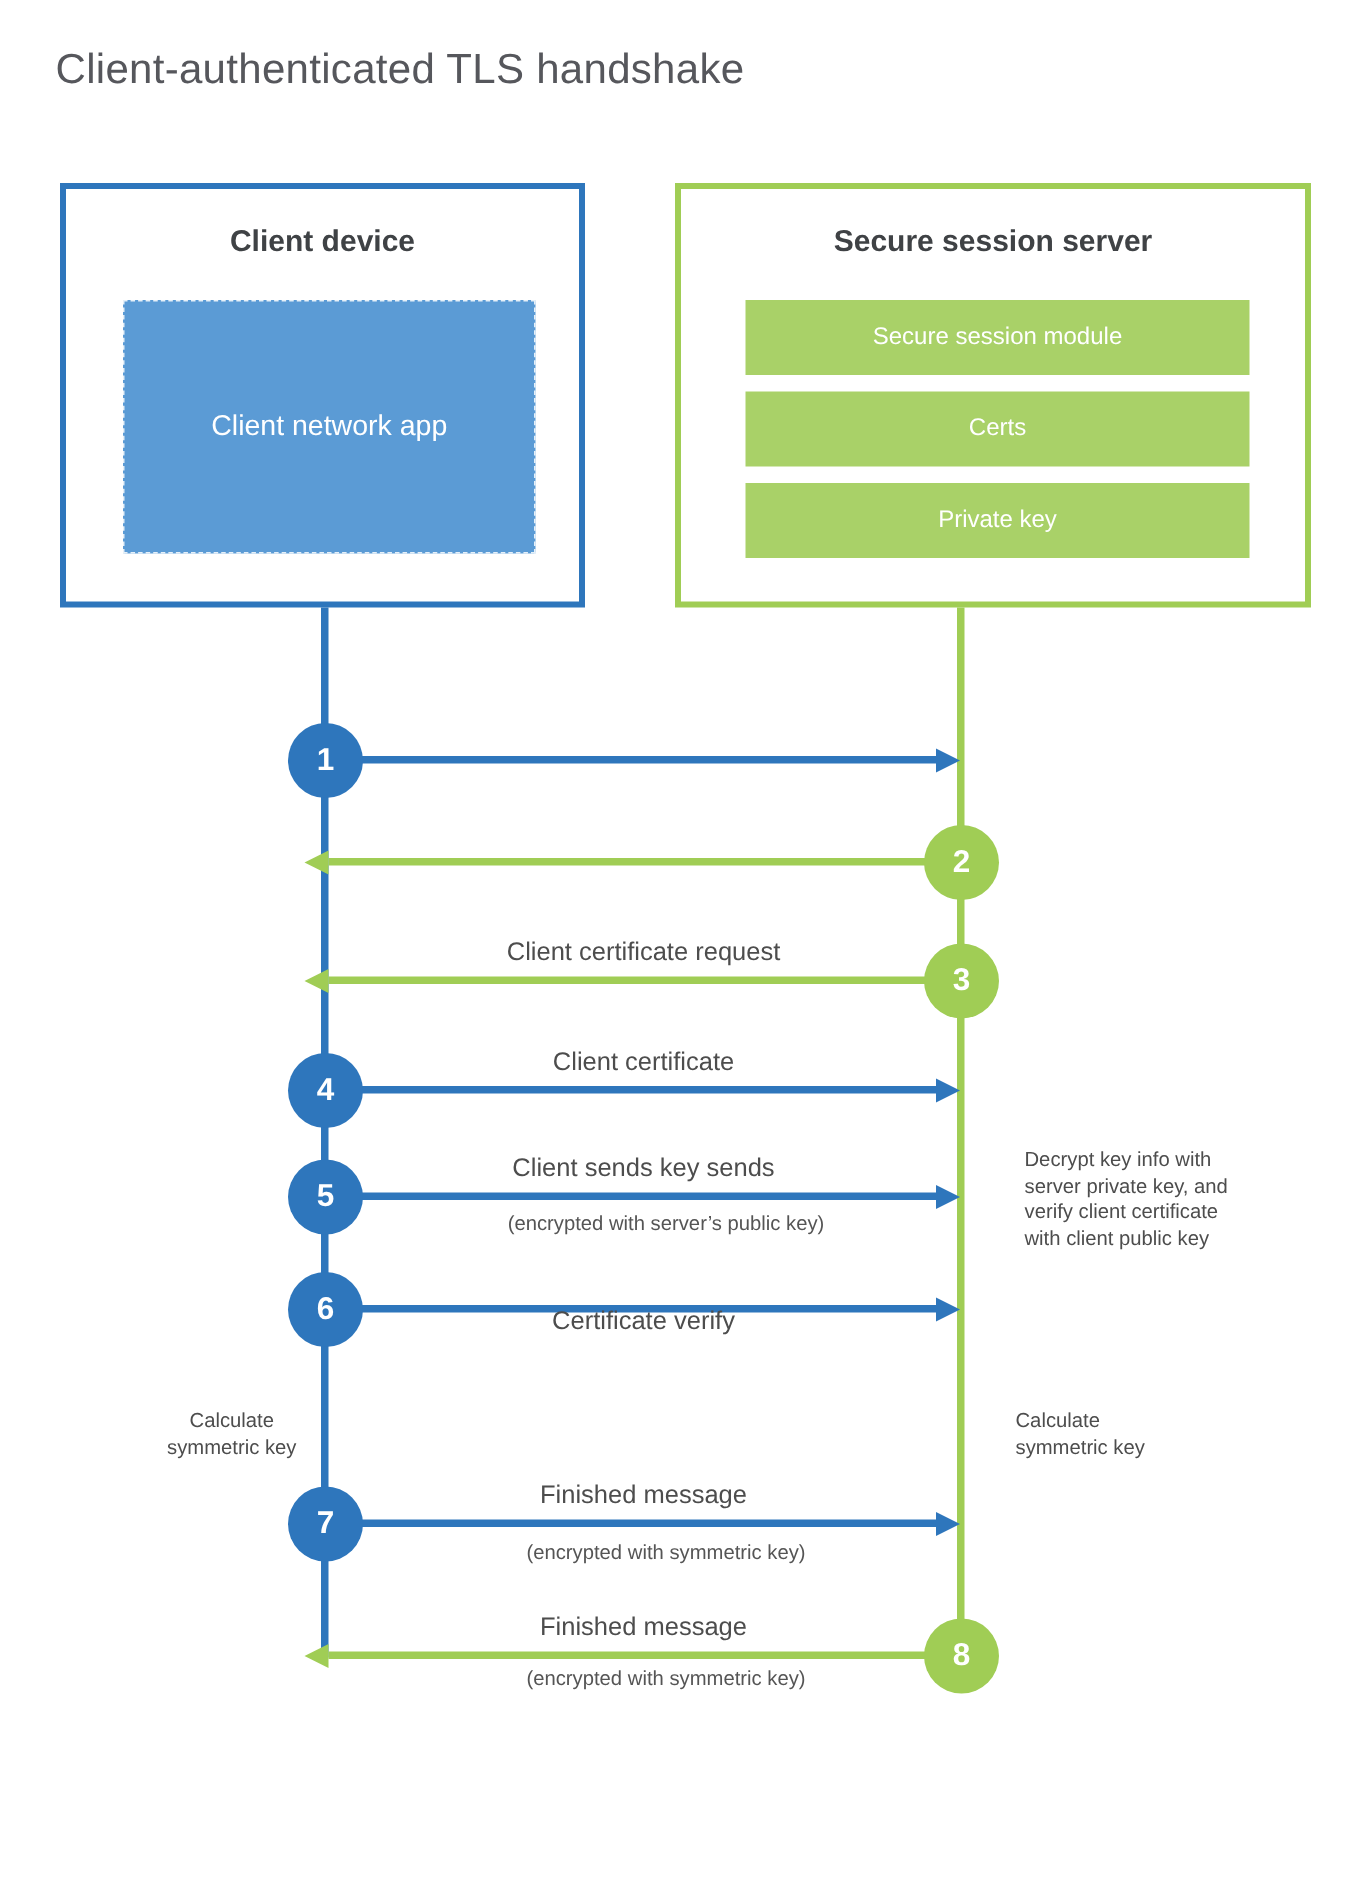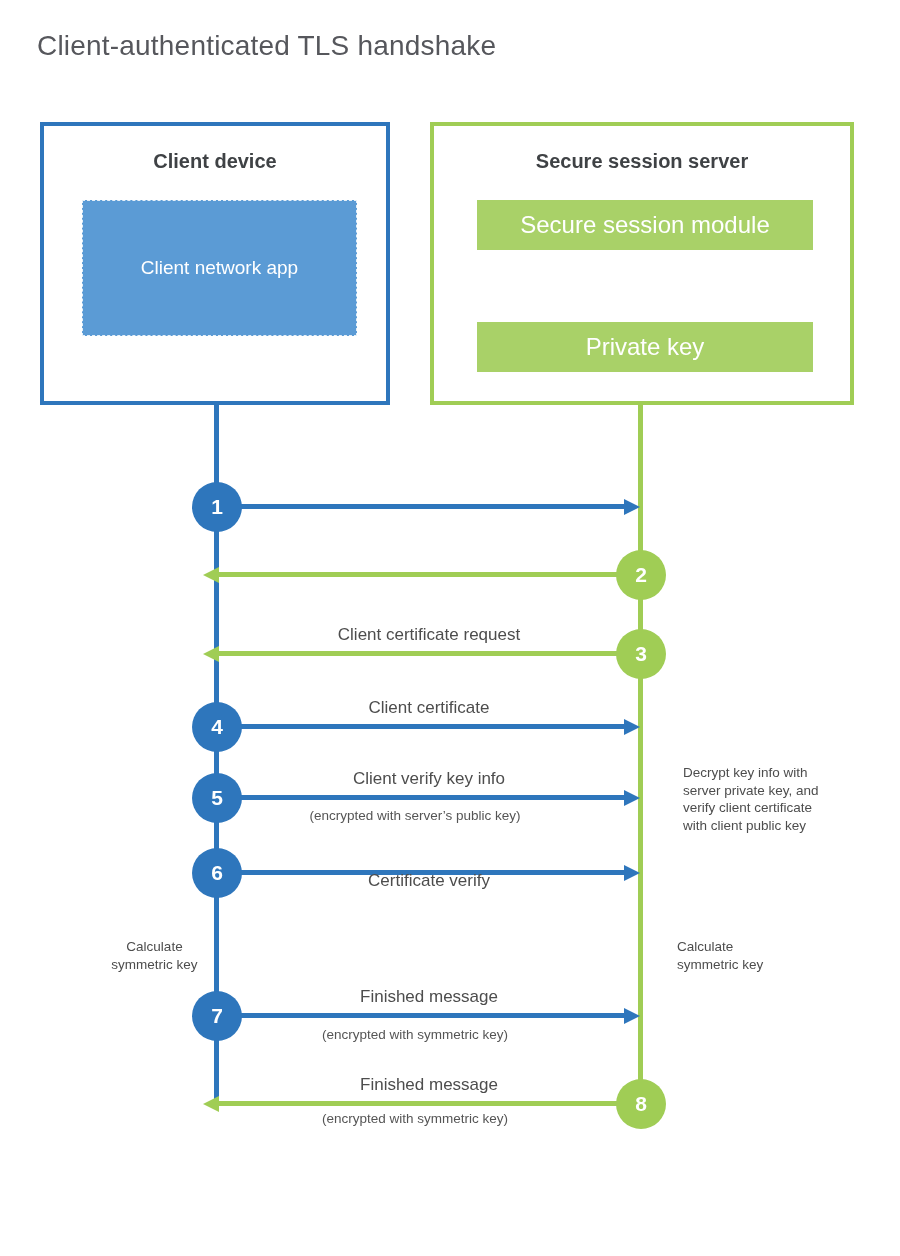--- a/index.html
+++ b/index.html
@@ -13,29 +13,29 @@
   }
   *{margin:0;padding:0;box-sizing:border-box;}
   body{background:#ffffff;font-family:"Liberation Sans","DejaVu Sans",sans-serif;}
   .canvas{position:relative;width:900px;height:1256px;background:#ffffff;overflow:hidden;}
 
   .diagram-title{position:absolute;left:37px;top:30px;font-size:28px;font-weight:300;color:var(--title);letter-spacing:.2px;}
 
   
   .actor-box{position:absolute;top:122px;height:283px;background:#fff;}
   .actor-box.client{left:40px;width:350px;border:4px solid var(--blue);}
-  .actor-box.server{left:430px;width:424px;border:4px solid var(--green);}
+  .actor-box.server{left:450px;width:424px;border:4px solid var(--green);}
   .actor-title{position:absolute;top:24px;left:0;right:0;text-align:center;font-size:20px;font-weight:700;color:var(--heading);}
 
-  .client-app{position:absolute;left:38px;top:74px;width:275px;height:136px;background:var(--blue-fill);
+  .client-app{position:absolute;left:38px;top:74px;width:275px;height:169px;background:var(--blue-fill);
     border:1px dashed rgba(255,255,255,.85);display:flex;align-items:center;justify-content:center;}
   .client-app span{color:#fff;font-size:19px;text-align:center;line-height:1.55;width:180px;}
 
   .server-module{position:absolute;left:43px;width:336px;height:50px;background:var(--green-fill);
-    color:#fff;font-size:24px;text-align:center;line-height:50px;}
+    color:#fff;font-size:16px;text-align:center;line-height:50px;}
 
   
   .lifeline{position:absolute;top:405px;width:5px;height:700px;}
   .lifeline.client{left:214px;background:var(--blue);}
   .lifeline.server{left:638px;background:var(--green);}
 
   
   .msg-circle{position:absolute;width:50px;height:50px;border-radius:50%;color:#fff;font-size:21px;font-weight:700;
     display:flex;align-items:center;justify-content:center;z-index:3;}
   .msg-circle.blue{background:var(--blue);left:192px;}
@@ -43,21 +43,21 @@
 
   .msg-line{position:absolute;height:5px;z-index:1;}
   .msg-line.blue{background:var(--blue);left:217px;width:407px;}
   .msg-line.green{background:var(--green);left:219px;width:422px;}
 
   .msg-head{position:absolute;width:0;height:0;border-top:8px solid transparent;border-bottom:8px solid transparent;z-index:2;}
   .msg-head.right{border-left:16px solid var(--blue);left:624px;}
   .msg-head.left{border-right:16px solid var(--green);left:203px;}
 
   .msg-label{position:absolute;left:217px;width:424px;text-align:center;font-size:17px;color:var(--label);z-index:2;}
-  .msg-sub{position:absolute;left:203px;width:424px;text-align:center;font-size:13.5px;color:#555;z-index:2;}
+  .msg-sub{position:absolute;left:232px;width:424px;text-align:center;font-size:13.5px;color:#555;z-index:2;}
 
   
   .note{position:absolute;font-size:13.5px;color:#4d4d4d;line-height:1.3;}
   .note-decrypt{left:683px;top:764px;text-align:left;}
   .note-calc-left{left:92px;top:938px;width:125px;text-align:center;}
   .note-calc-right{left:677px;top:938px;width:130px;text-align:left;}
 </style>
 </head>
 <body>
 
@@ -68,20 +68,21 @@
   <div class="actor-box client">
     <div class="actor-title">Client device</div>
     <div class="client-app">
       <span>Client network app</span>
     </div>
   </div>
 
   <div class="actor-box server">
     <div class="actor-title">Secure session server</div>
     <div class="server-module" style="top:74px;">Secure session module</div>
+    <div class="server-module" style="top:135px;">Certs</div>
     <div class="server-module" style="top:196px;">Private key</div>
   </div>
 
   <div class="lifeline client"></div>
   <div class="lifeline server"></div>
 
   <div class="msg-line blue" style="top:504px;"></div>
   <div class="msg-head right" style="top:499px;"></div>
   <div class="msg-circle blue" style="top:482px;">1</div>
 
@@ -92,21 +93,21 @@
   <div class="msg-label" style="top:625px;">Client certificate request</div>
   <div class="msg-line green" style="top:651px;"></div>
   <div class="msg-head left" style="top:646px;"></div>
   <div class="msg-circle green" style="top:629px;">3</div>
 
   <div class="msg-label" style="top:698px;">Client certificate</div>
   <div class="msg-line blue" style="top:724px;"></div>
   <div class="msg-head right" style="top:719px;"></div>
   <div class="msg-circle blue" style="top:702px;">4</div>
 
-  <div class="msg-label" style="top:769px;">Client verify key info</div>
+  <div class="msg-label" style="top:769px;">Client sends key sends</div>
   <div class="msg-line blue" style="top:795px;"></div>
   <div class="msg-head right" style="top:790px;"></div>
   <div class="msg-circle blue" style="top:773px;">5</div>
   <div class="msg-sub" style="top:808px;">(encrypted with server’s public key)</div>
 
   <div class="msg-label" style="top:844px;margin-top:27px;">Certificate verify</div>
   <div class="msg-line blue" style="top:870px;"></div>
   <div class="msg-head right" style="top:865px;"></div>
   <div class="msg-circle blue" style="top:848px;">6</div>
 

